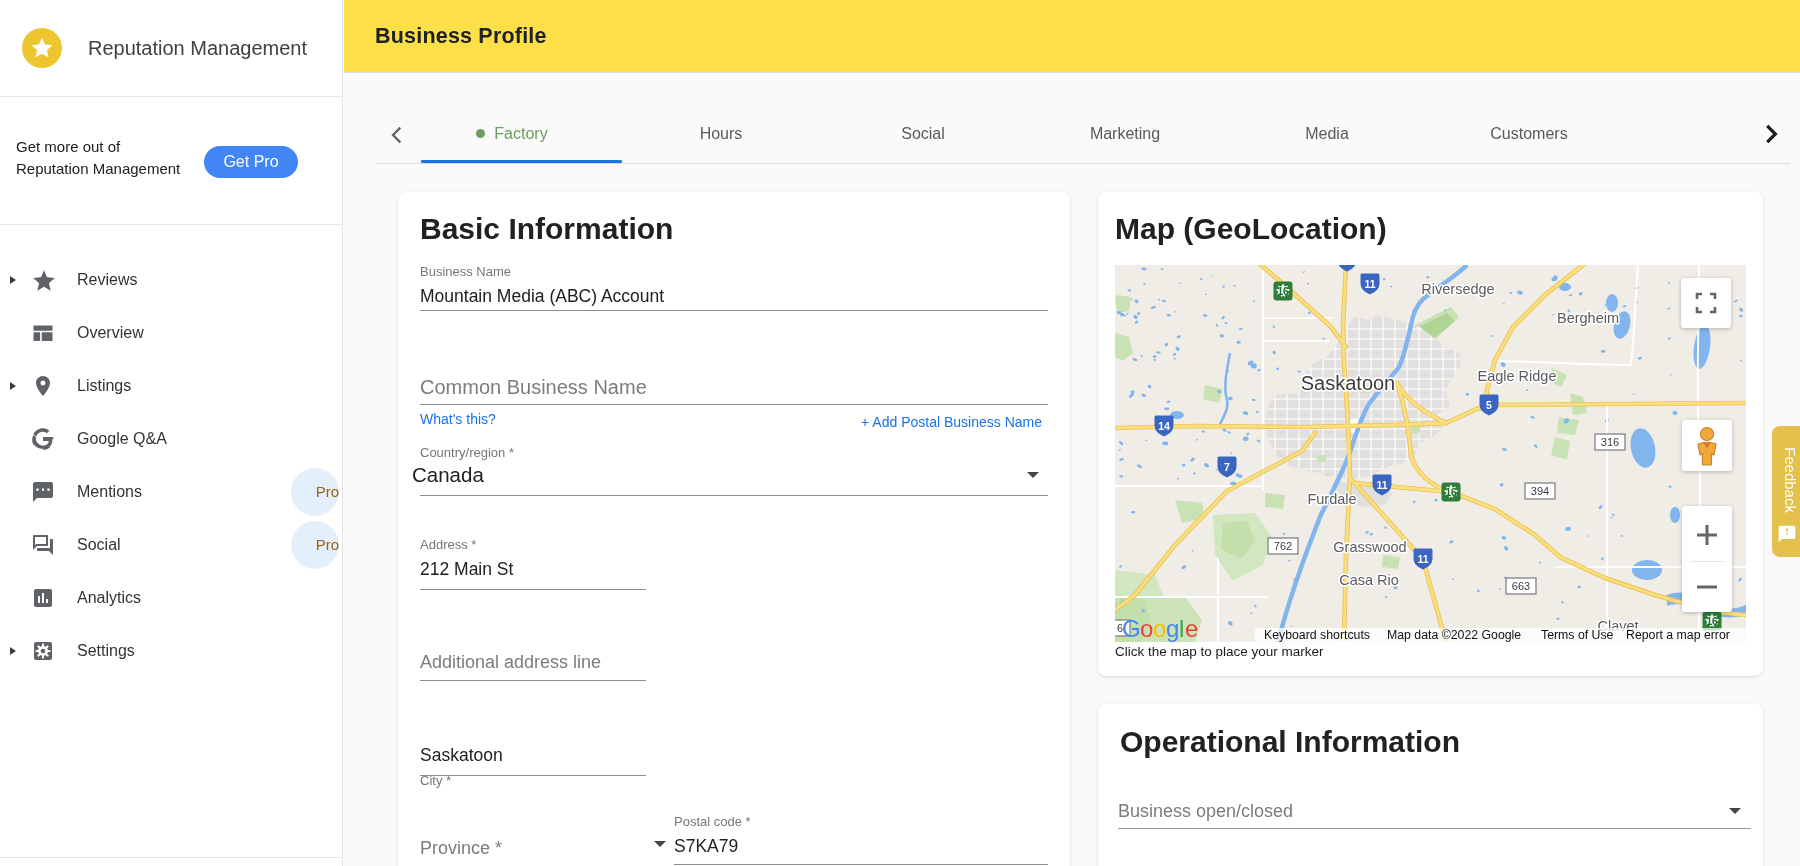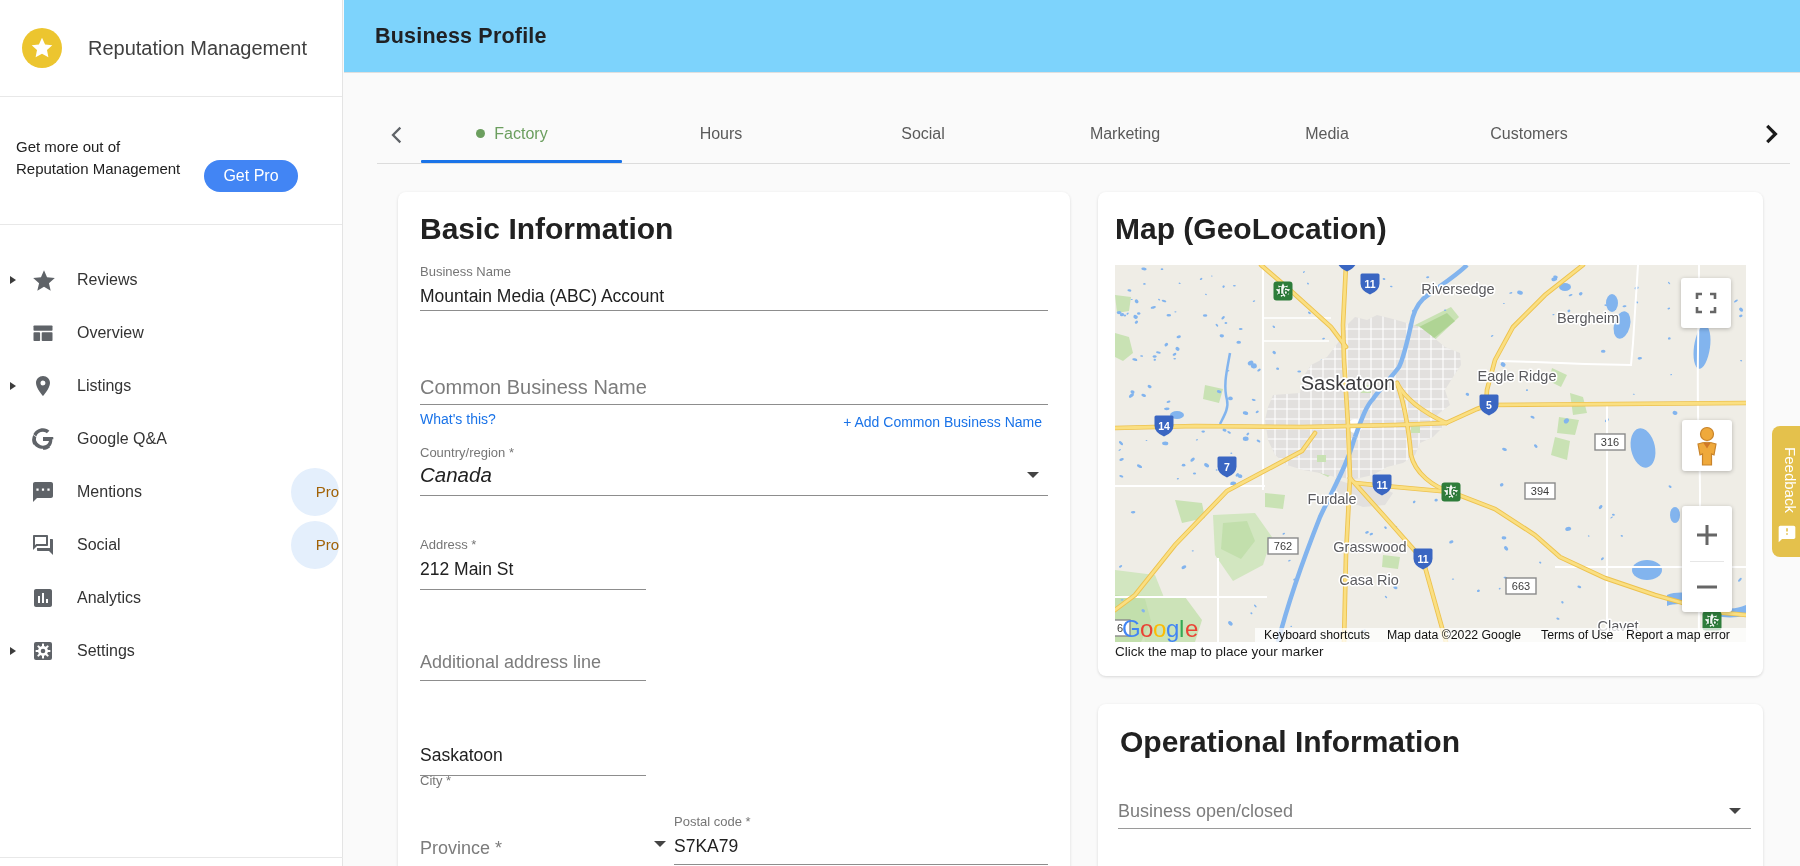--- a/index.html
+++ b/index.html
@@ -13,21 +13,21 @@
 .promo-txt { position:absolute; left:16px; top:137px; font-size:15px; line-height:22px; color:#212121; }
 .getpro { position:absolute; left:204px; top:147px; width:94px; height:32px; border-radius:16px; background:#4285F4; color:#fff; font-size:16px; text-align:center; line-height:32px; }
 .menu { padding-top:28px; }
 .mi { position:relative; height:53px; }
 .mi .tri { position:absolute; left:10px; top:50%; margin-top:-4px; width:0; height:0; border-left:6px solid #3c3c3c; border-top:4.5px solid transparent; border-bottom:4.5px solid transparent; }
 .mi .ico { position:absolute; left:31px; top:50%; margin-top:-12px; width:24px; height:24px; }
 .mi .lbl { position:absolute; left:77px; top:50%; transform:translateY(-50%); font-size:16px; color:#333; }
 .mi .pro { position:absolute; left:291px; top:50%; margin-top:-24px; width:48px; height:48px; border-radius:50%; background:#E4EFFC; color:#a16207; font-size:15px; text-align:right; line-height:48px; }
 .sb-bot { position:absolute; left:0; bottom:8px; width:343px; border-top:1px solid #e8e8e8; }
 .main { margin-left:344px; }
-.tophead { height:73px; background:#7dd3fc; border-bottom:1px solid #dfdfdf; position:relative;padding-left:48px; }
+.tophead { height:73px; background:#fde047; border-bottom:1px solid #dfdfdf; position:relative;padding-left:48px; }
 .tophead h1 { position:absolute; left:31px; top:24px; font-size:21.5px; font-weight:700; color:#202124; letter-spacing:0.2px; }
 .tabswrap { position:relative; height:92px; }
 .tabline { position:absolute; left:33px; right:10px; top:90px; height:1px; background:#dcdcdc; }
 .tabclip { position:absolute; left:0; top:0; width:1400px; height:92px; overflow:hidden; }
 .tabs { position:absolute; left:60px; top:0; height:92px; display:flex; }
 .tab { width:202px; text-align:center; line-height:122px; font-size:16px; color:#5a5a5a; white-space:nowrap; }
 .tab.first { width:216px; }
 .tab.active { color:#6b9e5e; }
 .tab .dot { display:inline-block; width:9px; height:9px; border-radius:50%; background:#6b9e5e; margin-right:9px; vertical-align:1px; }
 .tab-ind { position:absolute; left:77px; top:87px; width:201px; height:3px; background:#1a73e8; border-radius:1px; }
@@ -55,21 +55,21 @@
   <div class="sb-head">
     <div class="logo">
       <svg width="24" height="24" viewBox="0 0 24 24">
           <path fill="#fff" d="M12 1.8 15.1 8.4 22.3 9.2 17 14.1 18.4 21.2 12 17.7 5.6 21.2 7 14.1 1.7 9.2 8.9 8.4Z"></path>
         </svg>
     </div>
     <div class="sb-title">Reputation Management</div>
   </div>
   <div class="promo">
     <div class="promo-txt" style="top:39px;">Get more out of<br>Reputation Management</div>
-    <div class="getpro" style="top:49px;margin-top:14px;">Get Pro</div>
+    <div class="getpro" style="top:49px;">Get Pro</div>
   </div>
   <div class="menu">
     <div class="mi">
         <span class="tri"></span>
         <span class="ico"><svg width="26" height="26" viewBox="0 0 24 24">
             <path fill="#5f6368" d="M12 17.27 18.18 21l-1.64-7.03L22 9.24l-7.19-.61L12 2 9.19 8.63 2 9.24l5.46 4.73L5.82 21z"></path>
           </svg></span>
         <span class="lbl">Reviews</span>
       </div>
     <div class="mi">
@@ -162,23 +162,23 @@
     </div>
 
     <div class="card card-basic">
       <h2 class="cardh" style="position:absolute;left:22px;top:20px;">Basic Information</h2>
       <div class="flabel" style="position:absolute;left:22px;top:72px;">Business Name</div>
       <div class="fval" style="position:absolute;left:22px;top:94px;">Mountain Media (ABC) Account</div>
       <div class="fline" style="position:absolute;left:22px;top:118px;width:628px;"></div>
       <div class="ph" style="position:absolute;left:22px;top:184px;font-size:20px;">Common Business Name</div>
       <div class="fline" style="position:absolute;left:22px;top:212px;width:628px;"></div>
       <div class="blink" style="position:absolute;left:22px;top:219px;font-size:14px;">What's this?</div>
-      <div class="blink" style="position:absolute;right:28px;top:222px;font-size:14px;">+ Add Common Business Name</div>
+      <div class="blink" style="position:absolute;right:28px;top:222px;font-size:14px;">+ Add Postal Business Name</div>
       <div class="flabel" style="position:absolute;left:22px;top:253px;">Country/region *</div>
-      <div class="fval" style="position:absolute;left:22px;top:271px;font-size:20.5px;font-style:italic;">Canada</div>
+      <div class="fval" style="position:absolute;left:14px;top:271px;font-size:20.5px;">Canada</div>
       <span class="caret" style="position:absolute;left:629px;top:280px;"></span>
       <div class="fline" style="position:absolute;left:22px;top:303px;width:628px;"></div>
       <div class="flabel" style="position:absolute;left:22px;top:345px;">Address *</div>
       <div class="fval" style="position:absolute;left:22px;top:367px;">212 Main St</div>
       <div class="fline" style="position:absolute;left:22px;top:397px;width:226px;"></div>
       <div class="ph" style="position:absolute;left:22px;top:460px;font-size:18px;">Additional address line</div>
       <div class="fline" style="position:absolute;left:22px;top:488px;width:226px;"></div>
       <div class="flabel" style="position:absolute;left:22px;top:537px;margin-top:44px;">City *</div>
       <div class="fval" style="position:absolute;left:22px;top:553px;">Saskatoon</div>
       <div class="fline" style="position:absolute;left:22px;top:583px;width:226px;"></div>

